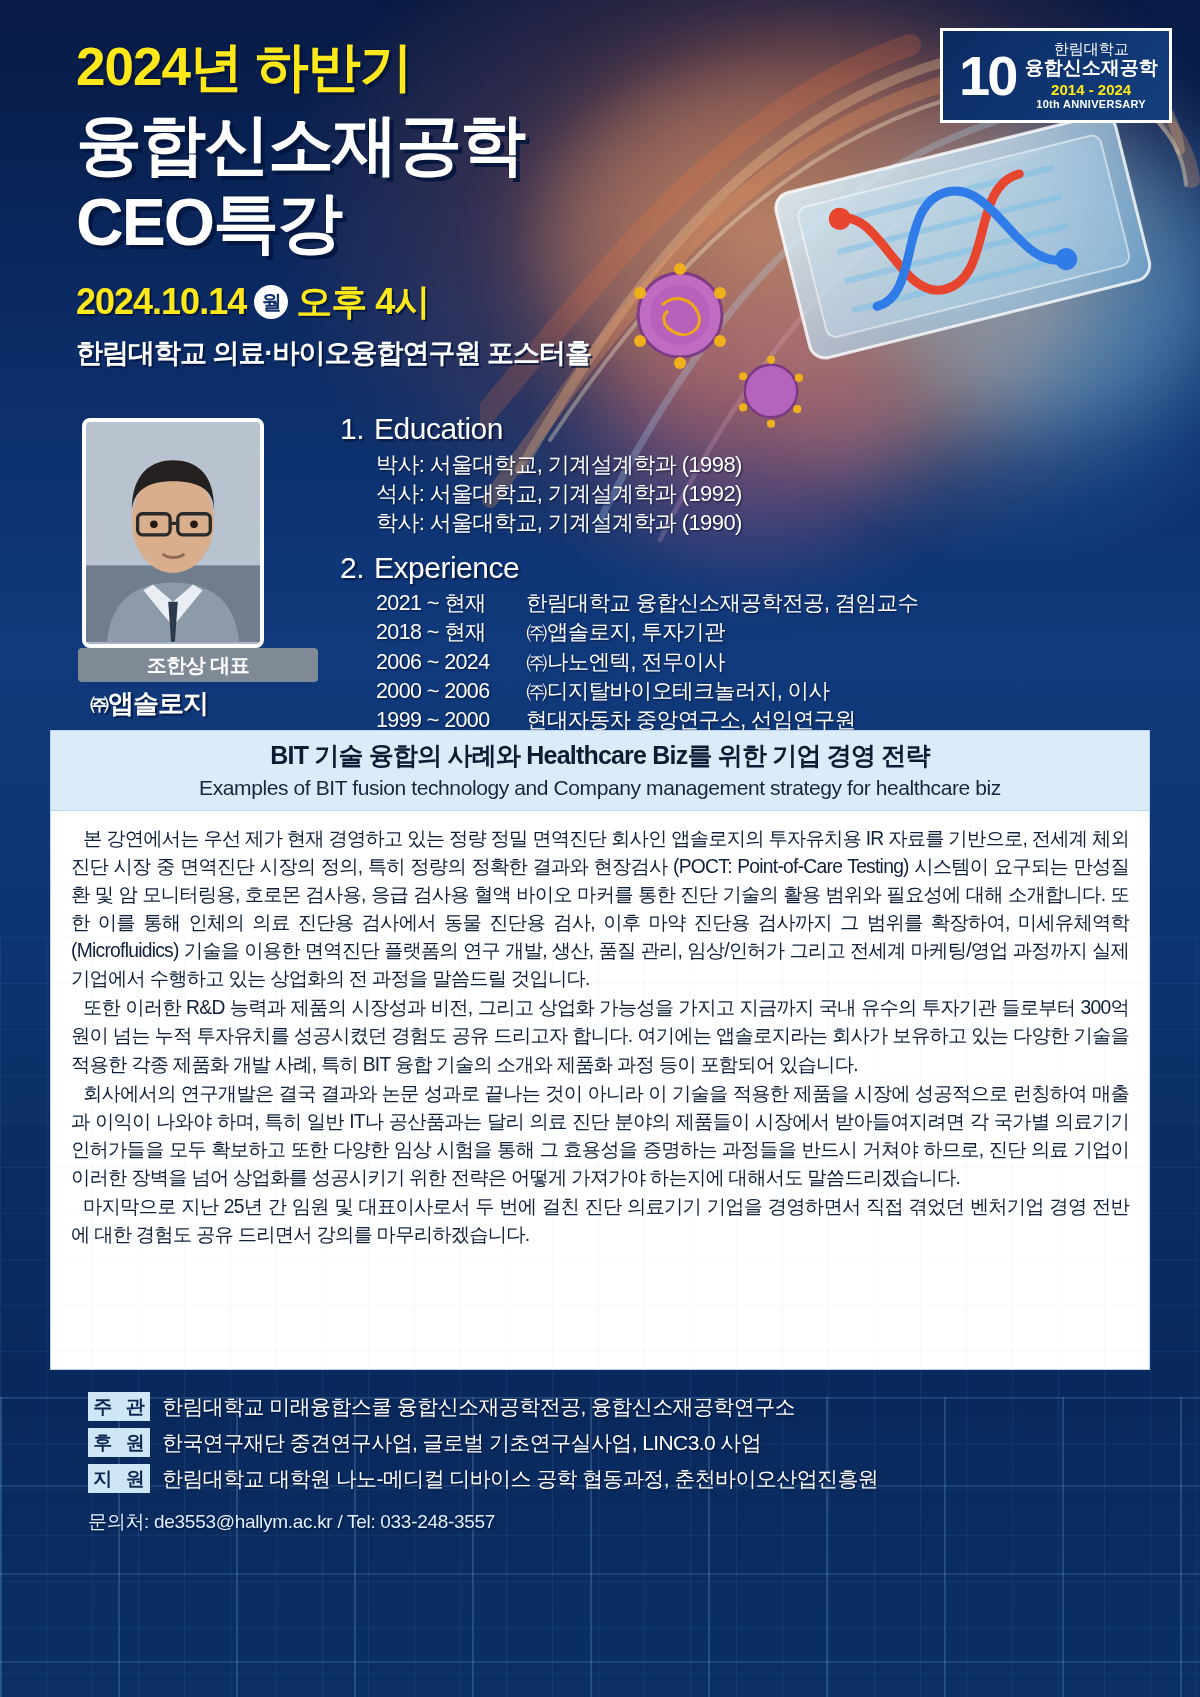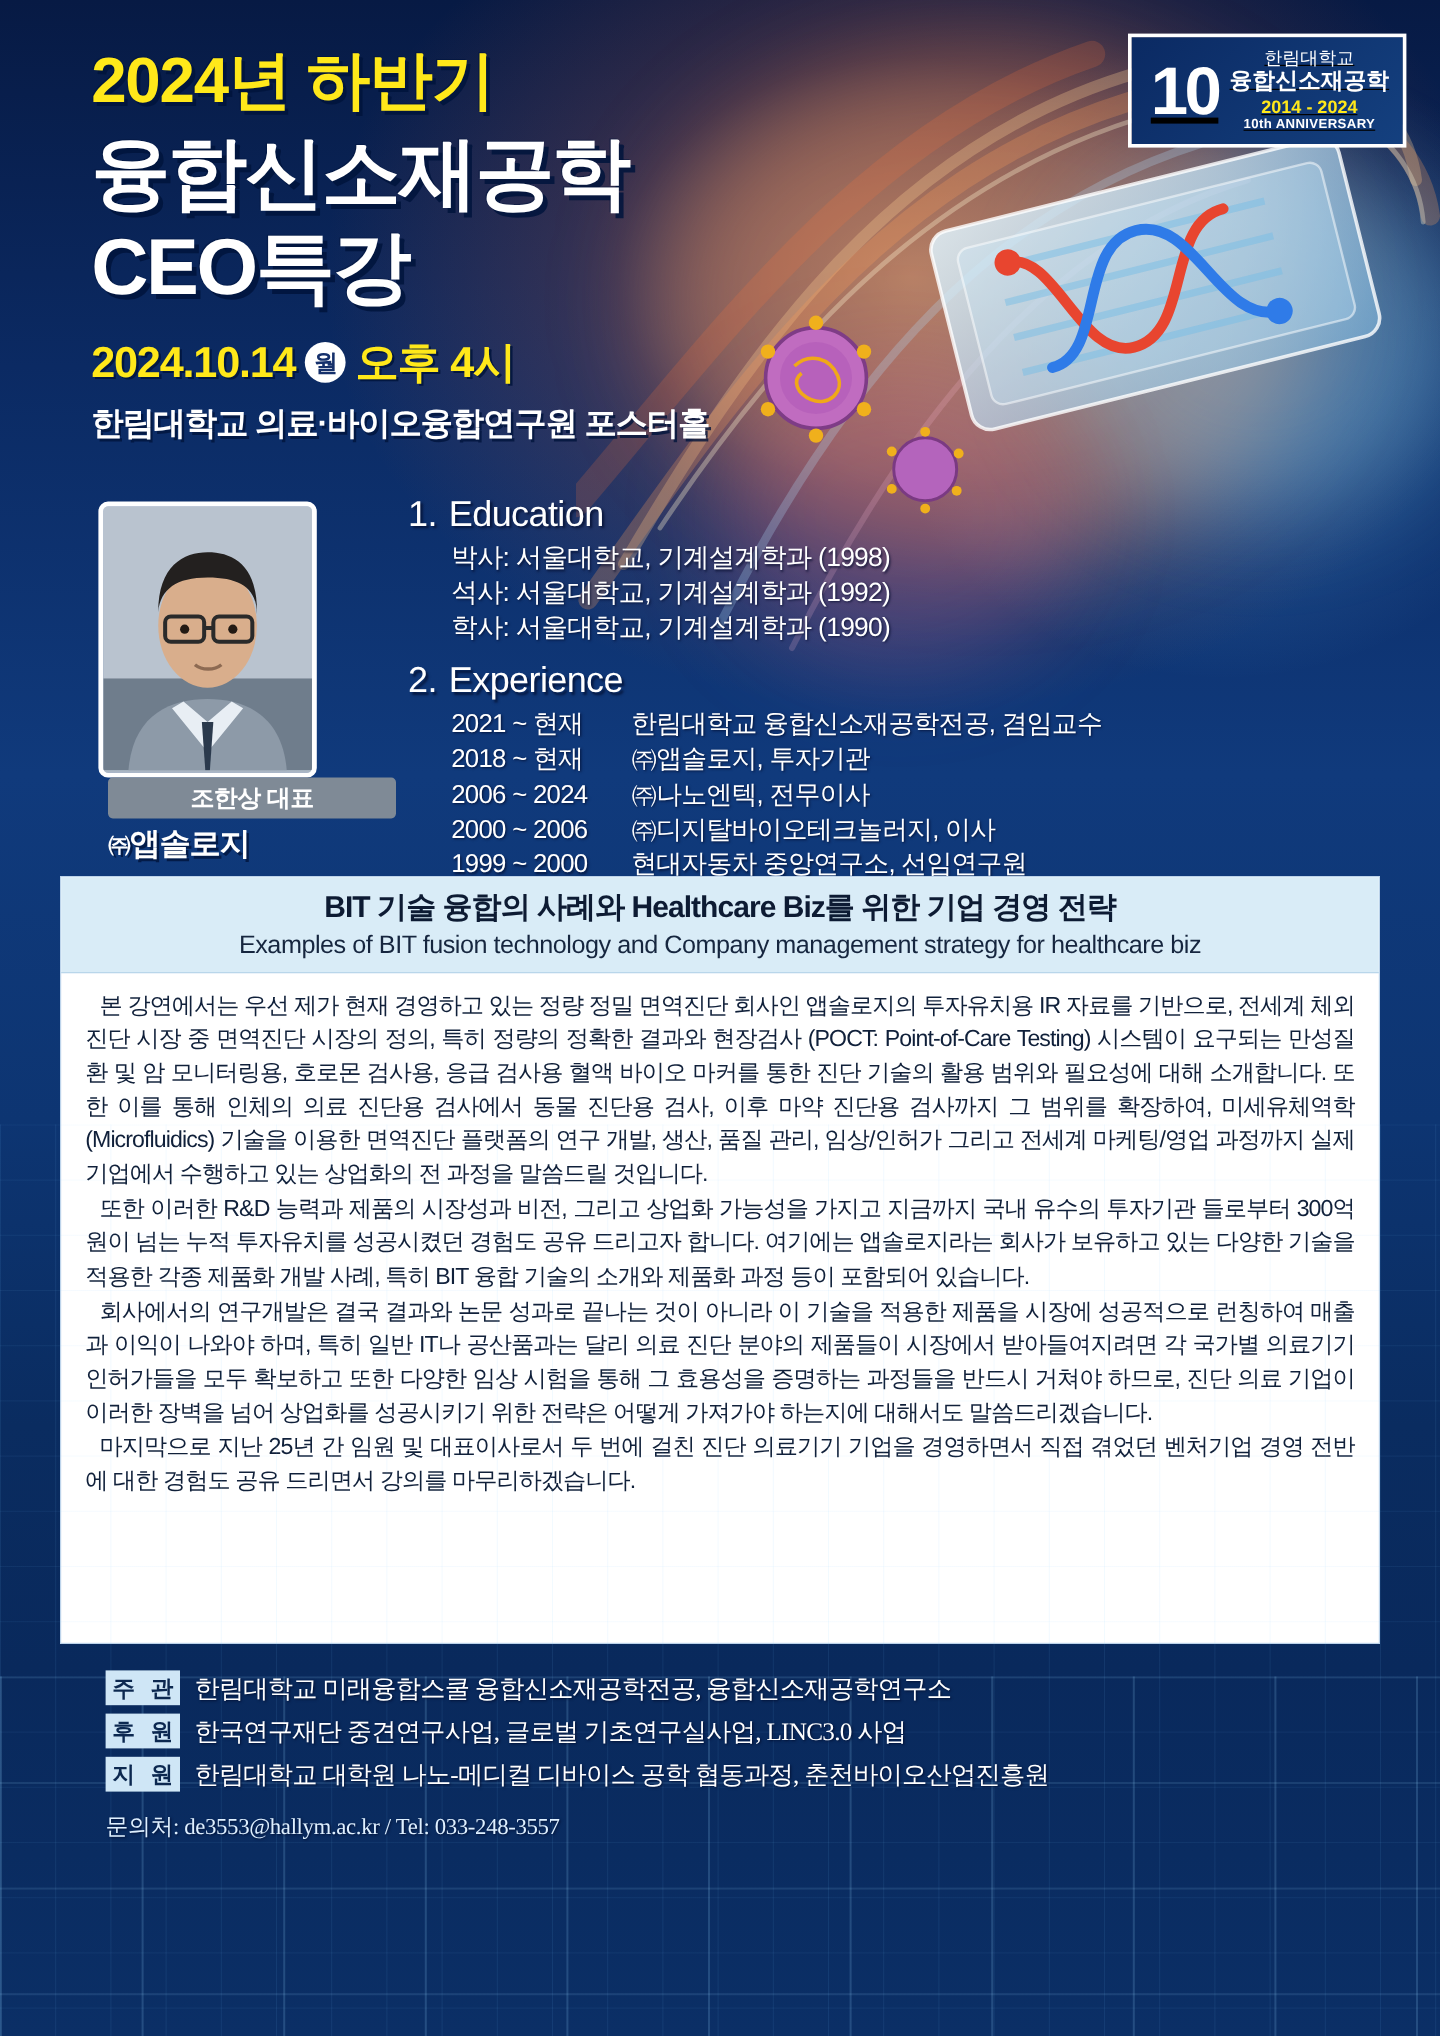--- a/index.html
+++ b/index.html
@@ -75,21 +75,21 @@
     margin-top: 8px; font-size: 27px; font-weight: bold; color: #ffffff;
     letter-spacing: -1px; text-shadow: 2px 2px 0 rgba(0,20,60,.8);
   }
 
   
   .badge {
     position: absolute; right: 28px; top: 28px;
     width: 232px; height: 95px;
     border: 3px solid #ffffff;
     background: linear-gradient(135deg, #0b2a63 0%, #14407f 100%);
-    display: flex; align-items: center; padding: 4px 8px; text-decoration: underline;
+    display: flex; align-items: center; padding: 4px 8px;
   }
   .badge .num {
     font-size: 56px; font-weight: bold; color: #ffffff; line-height: 1;
     padding: 0 6px 0 8px; letter-spacing: -3px;
   }
   .badge .rt { flex: 1; text-align: center; color: #fff; line-height: 1.15; }
   .badge .rt .l1 { font-size: 15px; }
   .badge .rt .l2 { font-size: 19px; font-weight: bold; }
   .badge .rt .l3 { font-size: 15px; color: #ffe81a; font-weight: bold; margin-top: 2px; }
   .badge .rt .l4 { font-size: 11px; font-weight: bold; letter-spacing: .3px; }
@@ -105,21 +105,21 @@
   
   .photo {
     position: absolute; left: 82px; top: 418px;
     width: 182px; height: 230px;
     border: 4px solid #ffffff; border-radius: 8px;
     overflow: hidden;
     background: linear-gradient(180deg, #cfd8e2 0%, #aab6c4 100%);
   }
   .face-wrap { position: absolute; inset: 0; }
   .namebar {
-    position: absolute; left: 90px; top: 648px;
+    position: absolute; left: 78px; top: 648px;
     width: 240px; height: 34px;
     background: #7f8a96; border-radius: 4px;
     color: #ffffff; font-size: 20px; font-weight: bold;
     display: flex; align-items: center; justify-content: center;
     letter-spacing: -.5px;
   }
   .company {
     position: absolute; left: 90px; top: 686px; width: 240px;
     color: #ffffff; font-size: 26px; font-weight: bold;
     letter-spacing: -1px; text-shadow: 2px 2px 0 rgba(0,20,60,.8);
@@ -160,21 +160,21 @@
   }
   .panel-body { padding: 14px 20px 10px; }
   .panel-body p {
     font-size: 19.3px; line-height: 1.455; color: #10203a;
     text-align: justify; letter-spacing: -.75px;
     text-indent: 12px;
   }
   .panel-body p + p { margin-top: 1px; }
 
   
-  .footer { position: absolute; left: 0; right: 0; top: 1392px; height: 305px; font-family: Liberation Serif, serif; }
+  .footer { position: absolute; left: 0; right: 0; top: 1392px; height: 305px; }
   .frow { display: flex; align-items: center; margin-bottom: 7px; }
   .flabel {
     width: 62px; height: 29px; flex: none;
     background: #cfe6f6; color: #0c2850;
     font-size: 19px; font-weight: bold;
     display: flex; align-items: center; justify-content: center;
     letter-spacing: 4px; padding-left: 4px;
     margin-left: 88px;
   }
   .ftext {

